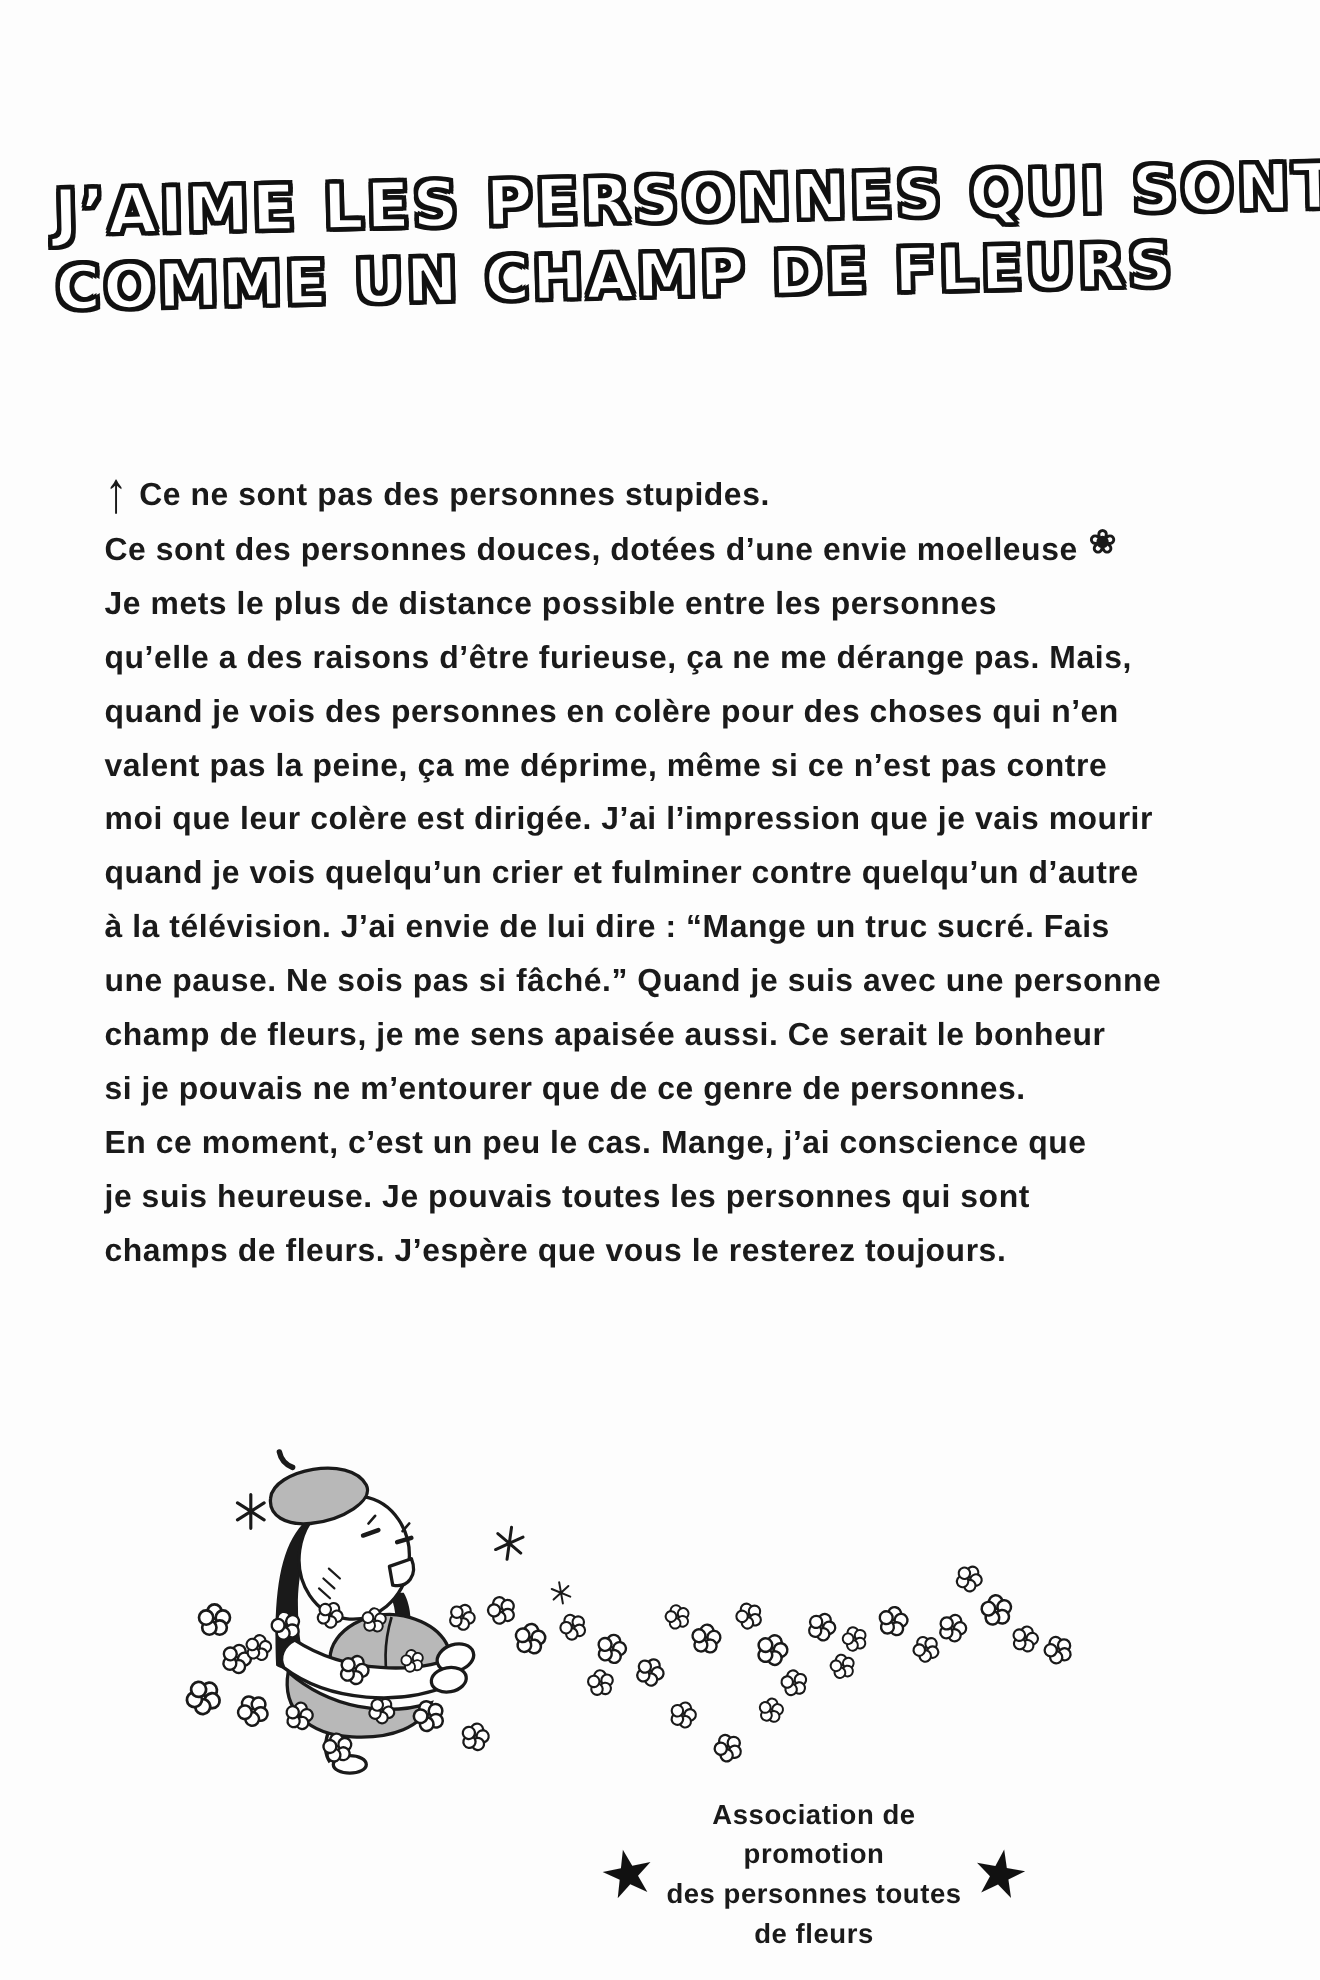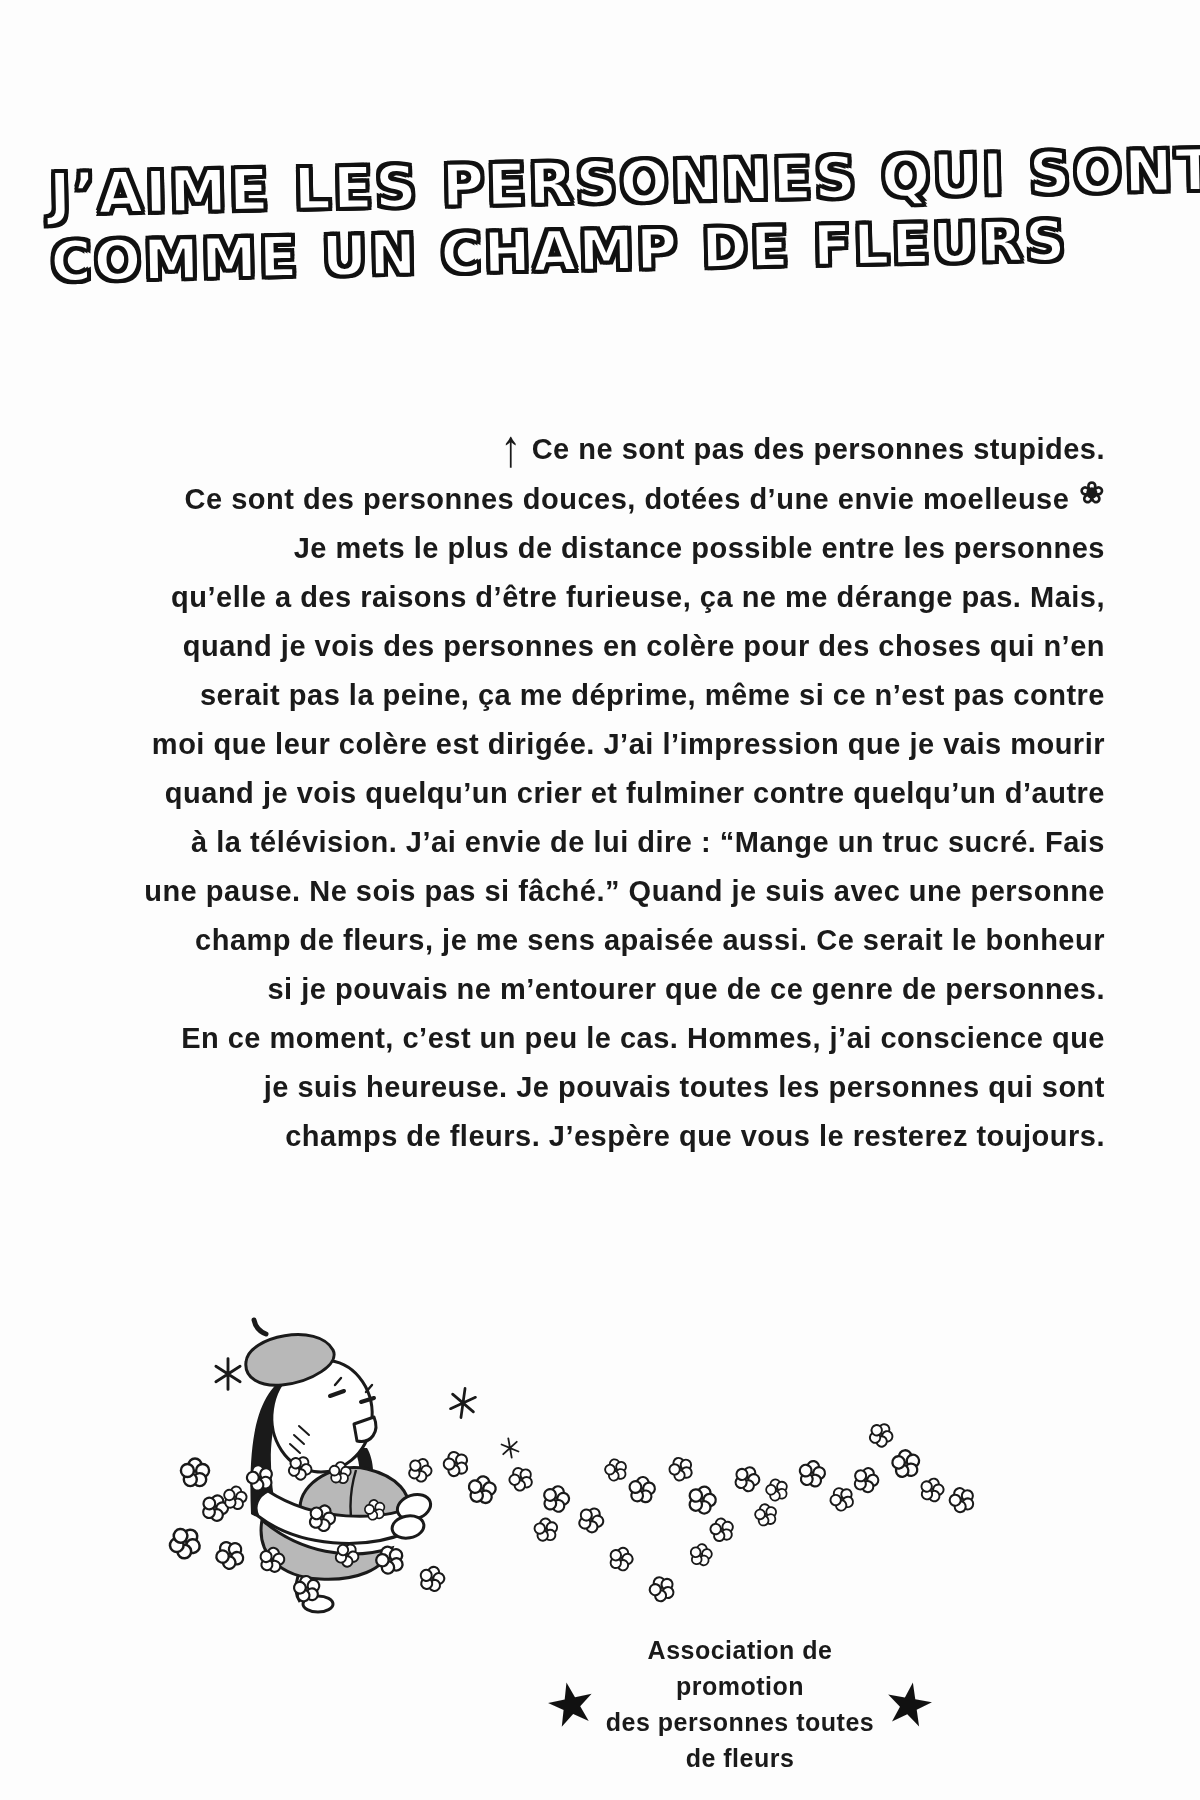--- a/index.html
+++ b/index.html
@@ -32,21 +32,21 @@
       -3px 3px 0 #111, 3px 3px 0 #111,
       -3px 0 0 #111, 3px 0 0 #111,
       0 -3px 0 #111, 0 3px 0 #111;
     white-space:nowrap;
   }
   .title-line.l2{font-size:55px;}
   
   .body-text{
     position:absolute;
     top:420px;left:95px;width:1010px;
-    text-align:right;
+    text-align:left;
     font-weight:700;
     font-size:29px;
     line-height:49px;
     letter-spacing:0.5px;
   }
   .line{white-space:nowrap;}
   .arrow{
     display:inline-block;
     font-size:42px;
     font-weight:400;
@@ -95,28 +95,28 @@
     <div class="title-line l1">J’AIME LES PERSONNES QUI SONT</div>
     <div class="title-line l2">COMME UN CHAMP DE FLEURS</div>
   </div>
 
   <div class="body-text">
     <div class="line"><span class="arrow">↑</span><span>Ce ne sont pas des personnes stupides.</span></div>
     <div class="line"><span>Ce sont des personnes douces, dotées d’une envie moelleuse</span><span class="inline-flower">❀</span></div>
     <div class="line">Je mets le plus de distance possible entre les personnes</div>
     <div class="line">qu’elle a des raisons d’être furieuse, ça ne me dérange pas. Mais,</div>
     <div class="line">quand je vois des personnes en colère pour des choses qui n’en</div>
-    <div class="line">serait pas la peine, ça me déprime, même si ce n’est pas contre</div>
+    <div class="line">valent pas la peine, ça me déprime, même si ce n’est pas contre</div>
     <div class="line">moi que leur colère est dirigée. J’ai l’impression que je vais mourir</div>
     <div class="line">quand je vois quelqu’un crier et fulminer contre quelqu’un d’autre</div>
     <div class="line">à la télévision. J’ai envie de lui dire : “Mange un truc sucré. Fais</div>
     <div class="line">une pause. Ne sois pas si fâché.” Quand je suis avec une personne</div>
     <div class="line">champ de fleurs, je me sens apaisée aussi. Ce serait le bonheur</div>
     <div class="line">si je pouvais ne m’entourer que de ce genre de personnes.</div>
-    <div class="line">En ce moment, c’est un peu le cas. Hommes, j’ai conscience que</div>
+    <div class="line">En ce moment, c’est un peu le cas. Mange, j’ai conscience que</div>
     <div class="line">je suis heureuse. Je pouvais toutes les personnes qui sont</div>
     <div class="line">champs de fleurs. J’espère que vous le resterez toujours.</div>
   </div>
 
   <svg class="illustration" viewBox="0 0 840 312" aria-hidden="true">
     <defs>
       <g id="flower" fill="#fff" stroke="#1a1a1a" stroke-width="2.4">
         <circle cx="0" cy="-8" r="6.5"></circle>
         <circle cx="7.6" cy="-2.5" r="6.5"></circle>
         <circle cx="4.7" cy="6.6" r="6.5"></circle>

